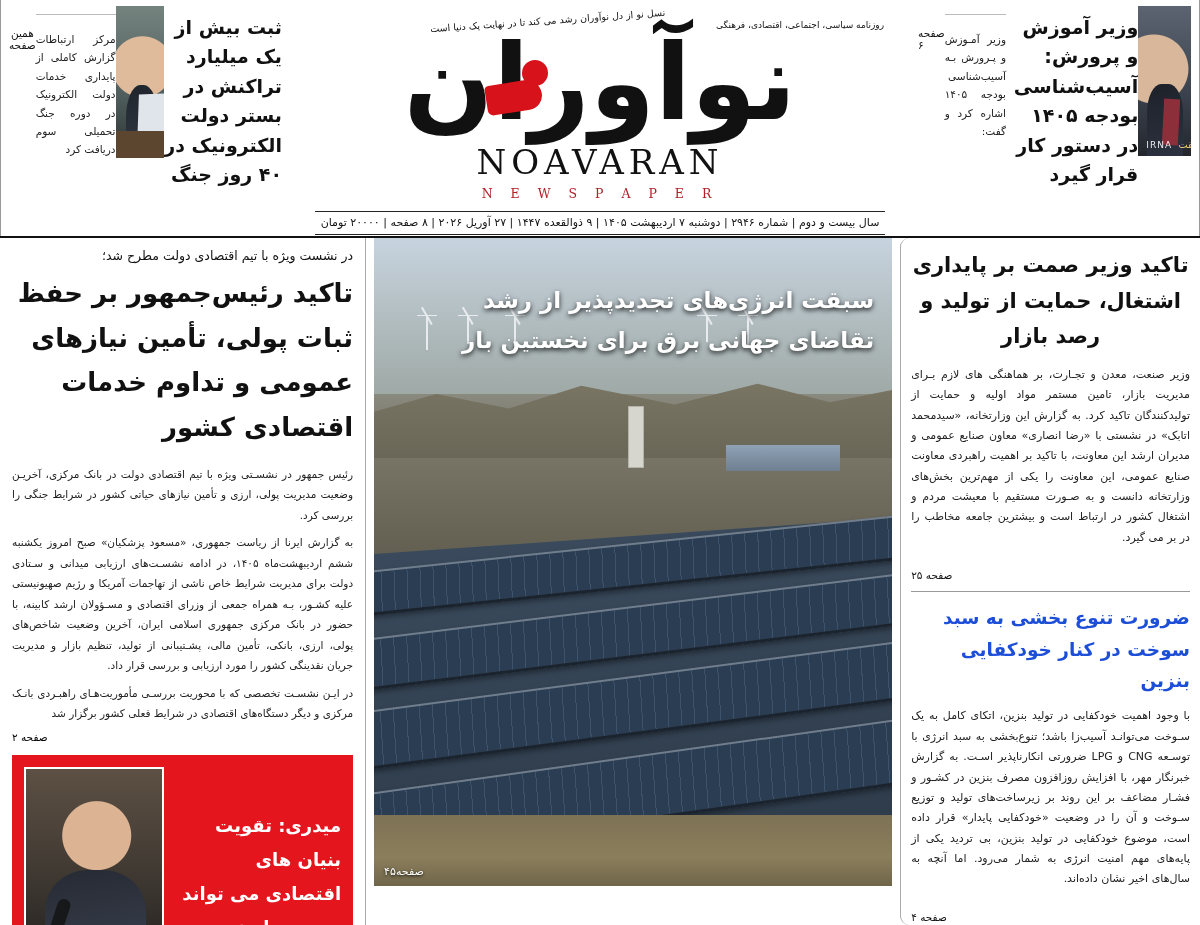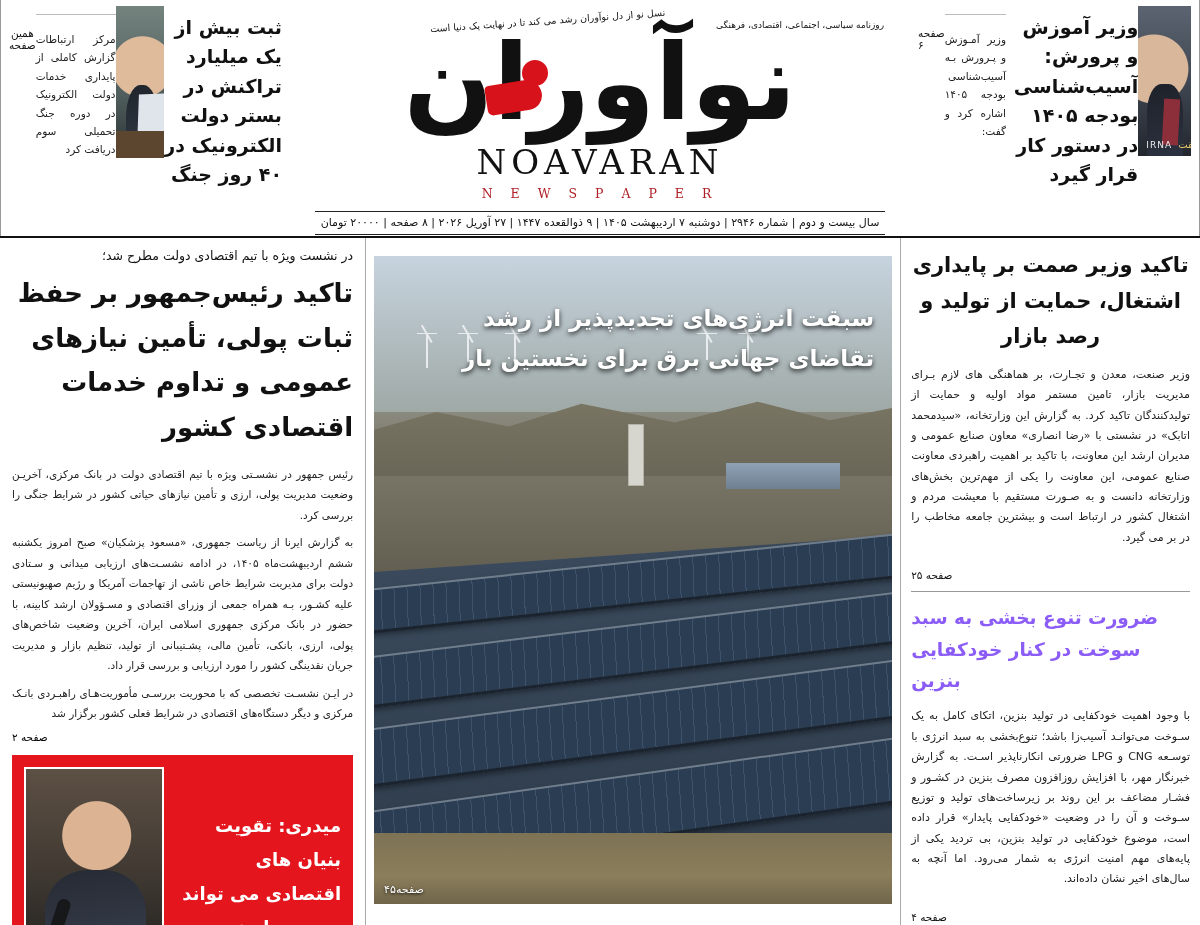--- a/index.html
+++ b/index.html
@@ -222,24 +222,25 @@
   
   .body-grid {
     display: flex;
     flex-direction: row;
     height: 687px;
   }
   .col-right {
     width: 303px;
     border-left: 1px solid #aaa;
     padding: 10px 10px 0;
+    border-radius: 9px;
   }
   .col-center {
     width: 540px;
-    padding: 18px 8px 0;
+    padding: 0 8px 0;
   }
   .col-left {
     width: 370px;
     border-right: 1px solid #aaa;
     padding: 10px 12px 0;
   }
 
   
   .rc-head {
     font-weight: bold;
@@ -259,22 +260,22 @@
   }
   .rule {
     border: 0;
     border-top: 1px solid #999;
     margin: 10px 0;
   }
   .rc-head2 {
     font-weight: bold;
     font-size: 18.5px;
     line-height: 1.7;
-    text-align: left;
-    color: #8b5cf6;
+    text-align: right;
+    color: #1d4ed8;
     direction: rtl;
   }
   .kicker {
     font-size: 12px;
     text-align: center;
     color: #111;
     direction: rtl;
     margin-bottom: 6px;
   }
 

